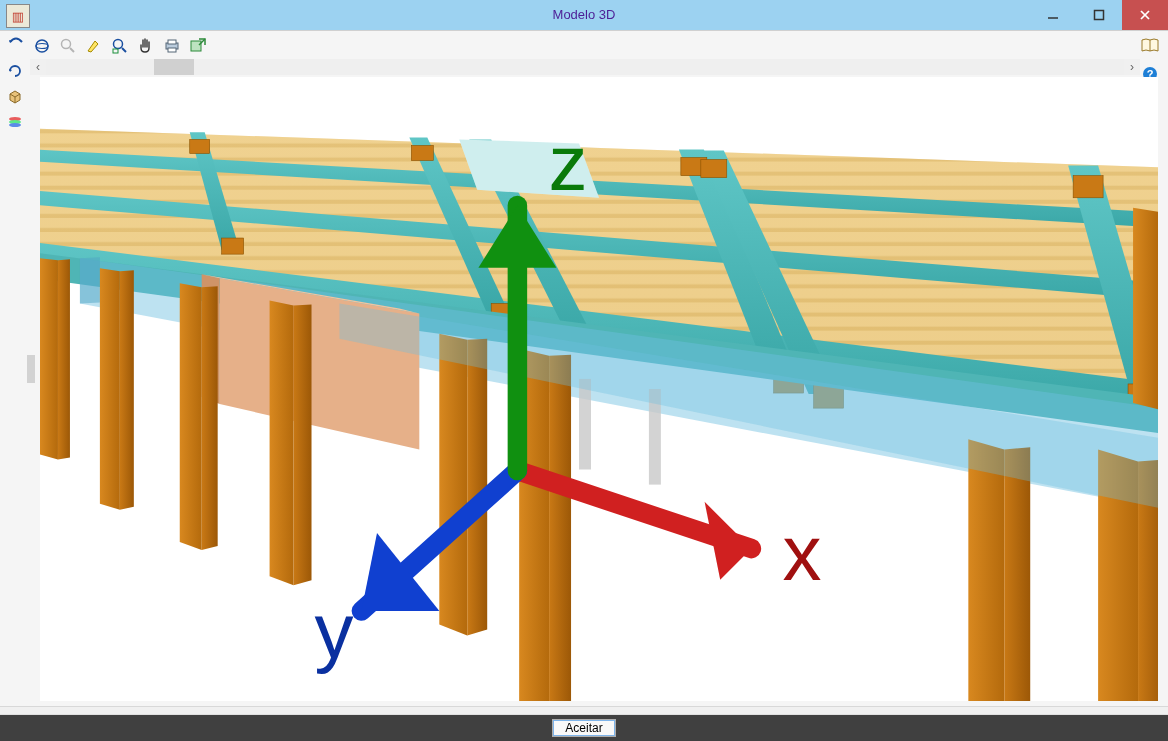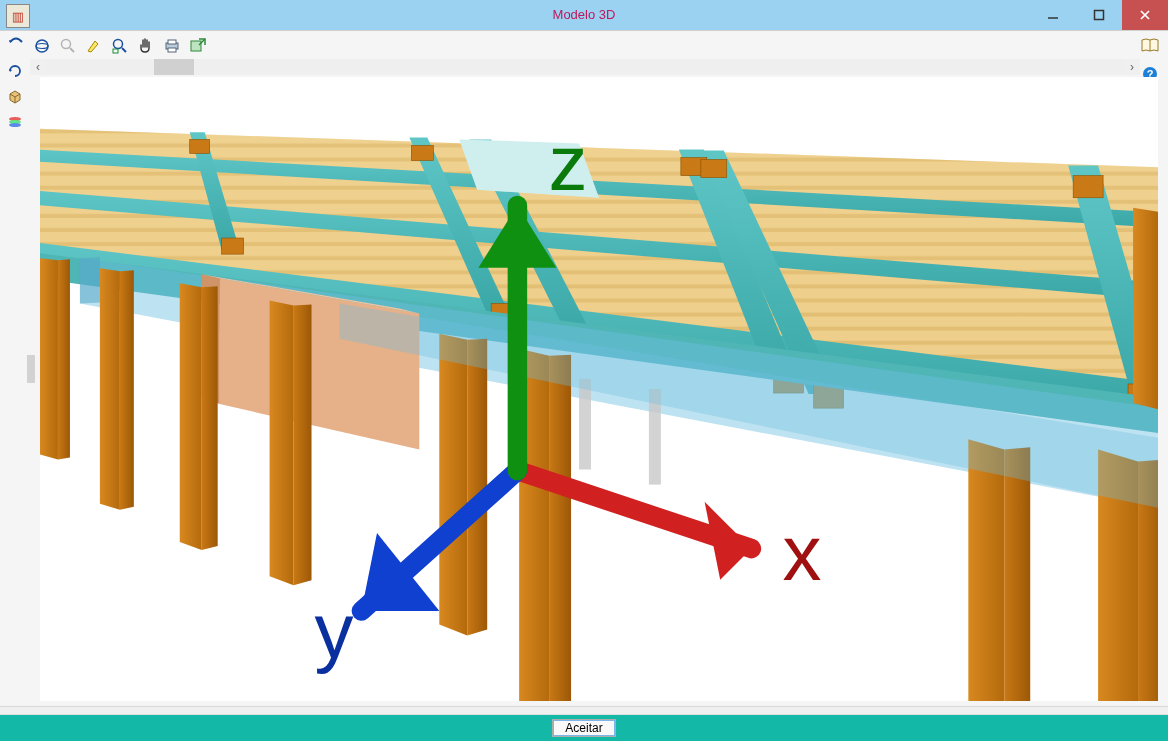--- a/index.html
+++ b/index.html
@@ -34,21 +34,21 @@
     font-size: 13px;
     color: #c0392b;
   }
   .titlebar .title {
     position: absolute;
     left: 0;
     right: 0;
     text-align: center;
     line-height: 30px;
     font-size: 13px;
-    color: #be185d;
+    color: #4c1d95;
     pointer-events: none;
   }
   .titlebar .win-controls {
     margin-left: auto;
     display: flex;
     align-items: stretch;
   }
   .titlebar .win-btn {
     width: 46px;
     display: flex;
@@ -188,21 +188,21 @@
     border-top: 1px solid #d8d8d8;
   }
 
   
   .buttonbar {
     position: absolute;
     left: 0;
     right: 0;
     bottom: 0;
     height: 26px;
-    background: #14b8a6;
+    background: #404040;
     border-top: 1px solid #e0e0e0;
     display: flex;
     align-items: center;
     justify-content: center;
   }
   .accept-btn {
     padding: 1px 12px;
     font-size: 12px;
     background: #f9f9f9;
     border: 1px solid #adadad;

